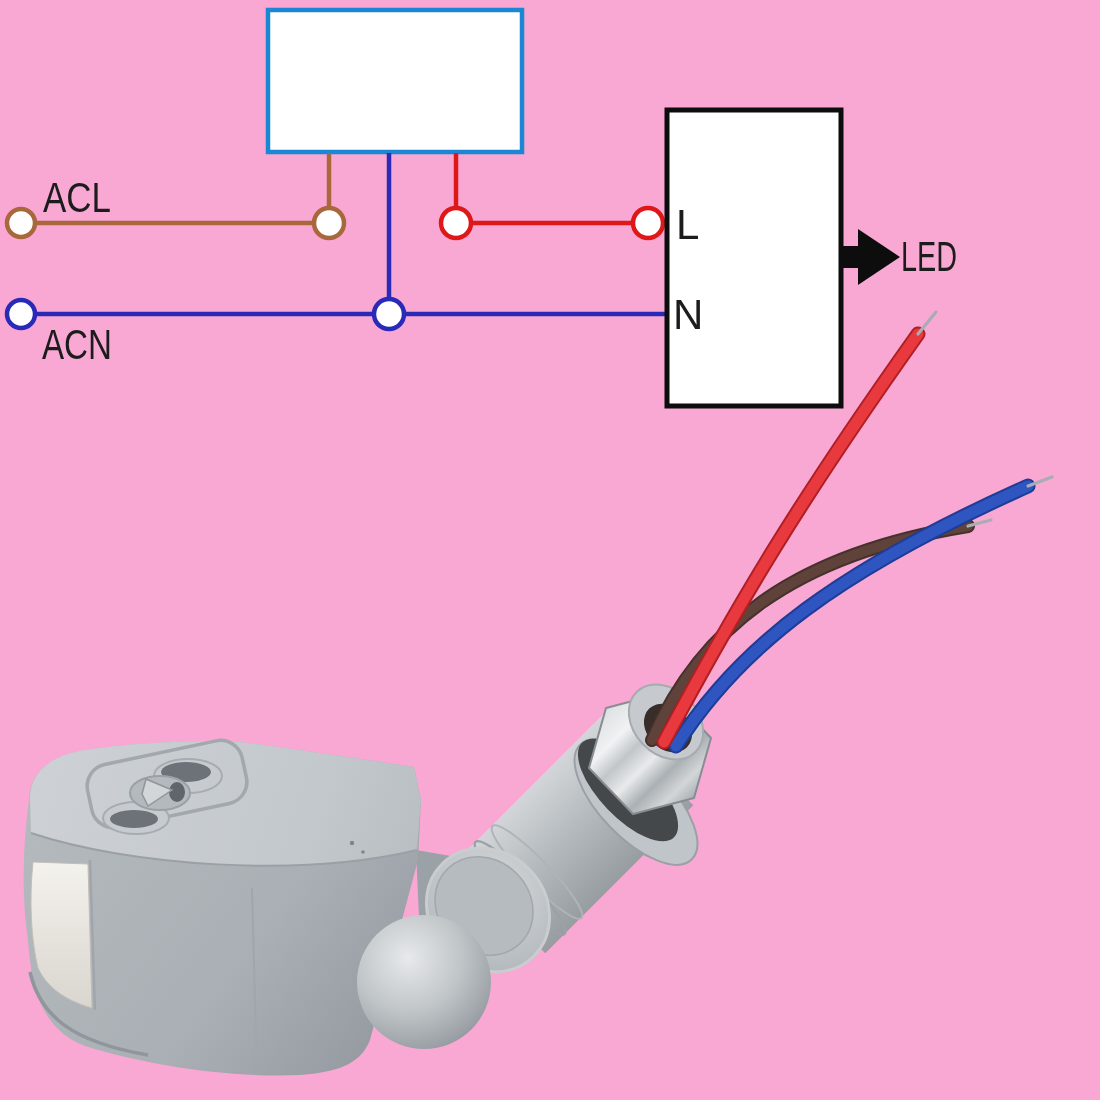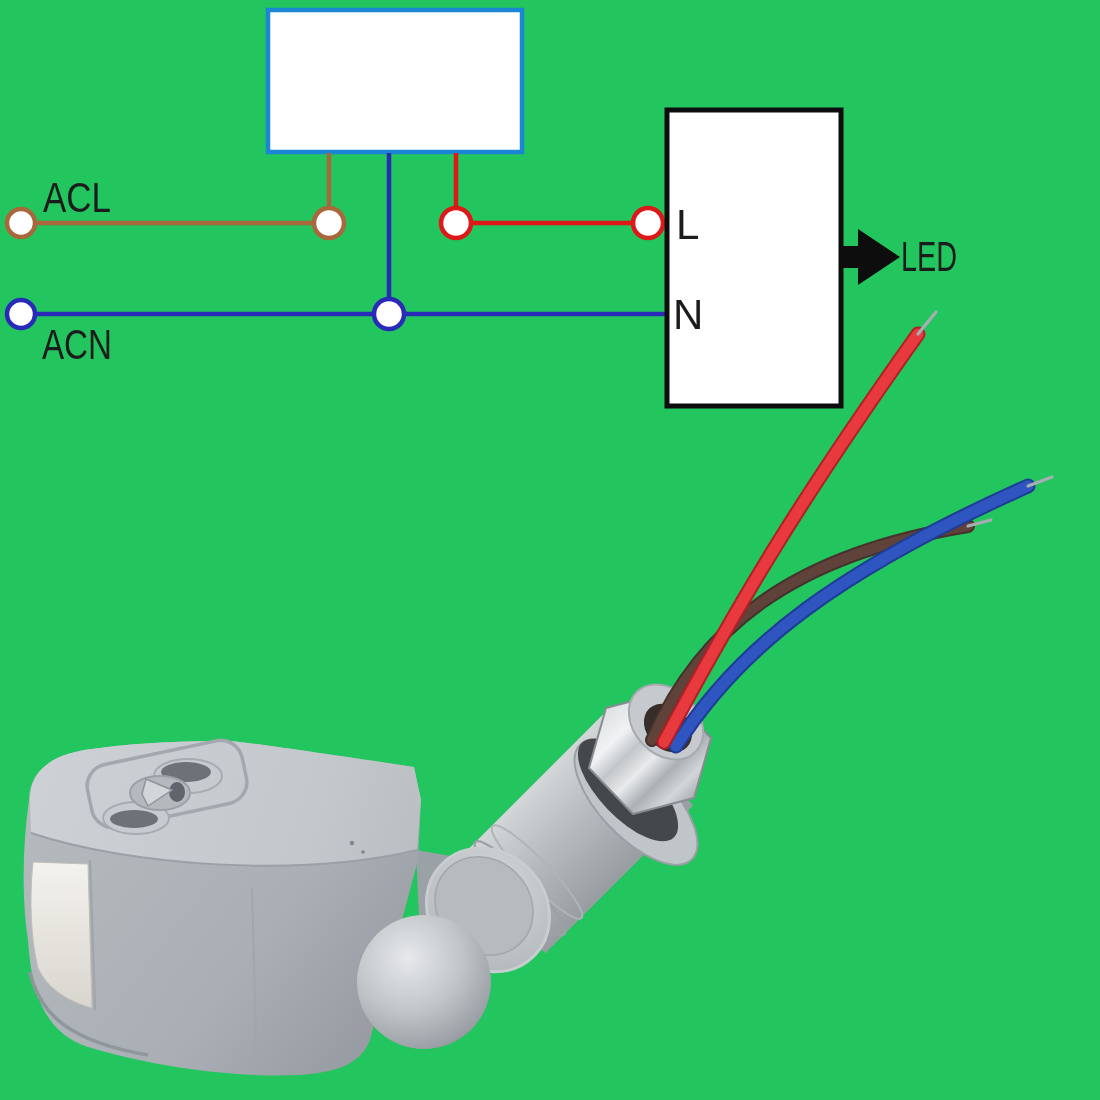--- a/index.html
+++ b/index.html
@@ -1,16 +1,16 @@
 <!DOCTYPE html>
 <html><head>
 <meta charset="utf-8">
 <style>
   html,body{margin:0;padding:0;background:#ffffff;}
-  .canvas{position:relative;width:1100px;height:1100px;background:#22c55e;overflow:hidden;
+  .canvas{position:relative;width:1100px;height:1100px;background:#f9a8d4;overflow:hidden;
           font-family:"Liberation Sans",sans-serif;}
   svg{display:block;}
   text{font-family:"Liberation Sans",sans-serif;}
   .lbl{font-size:42px;}
 </style>
 </head>
 <body>
 
 <div class="canvas">
 <svg width="1100" height="1100" viewBox="0 0 1100 1100" role="img">

